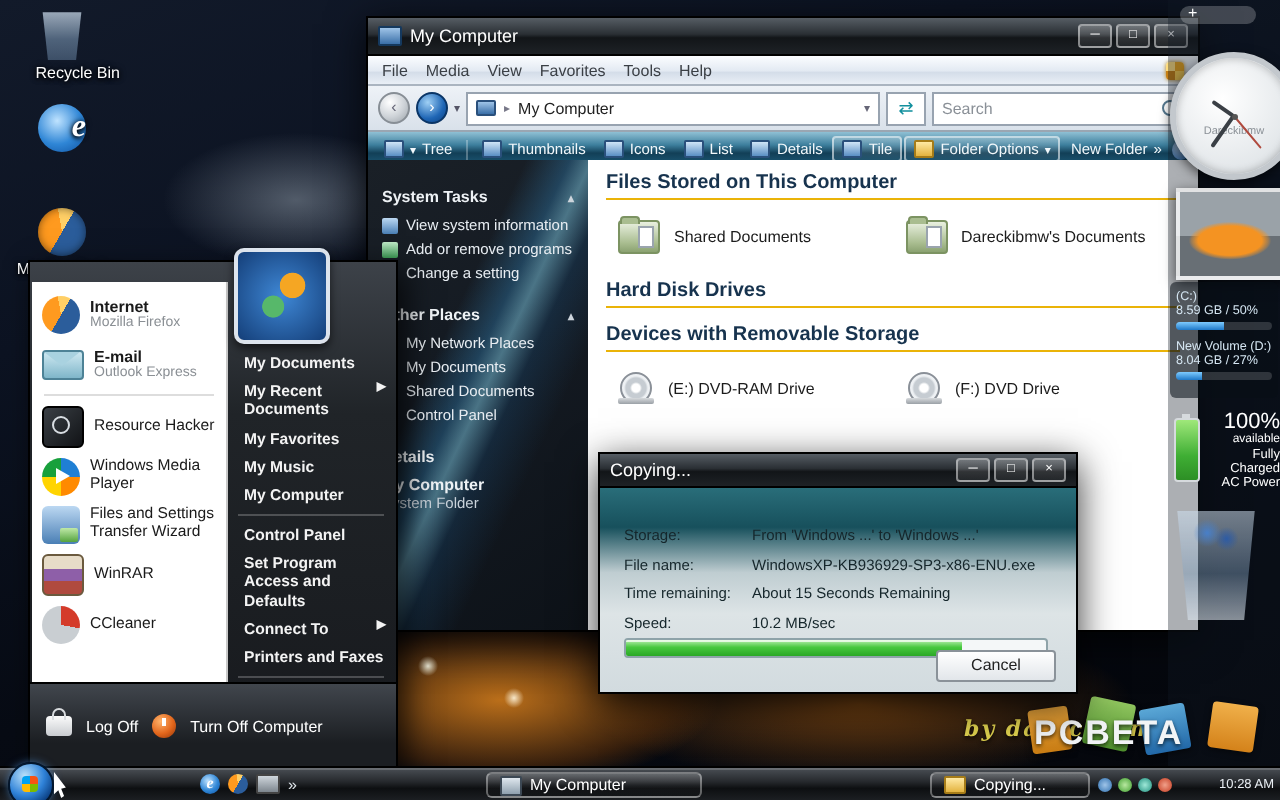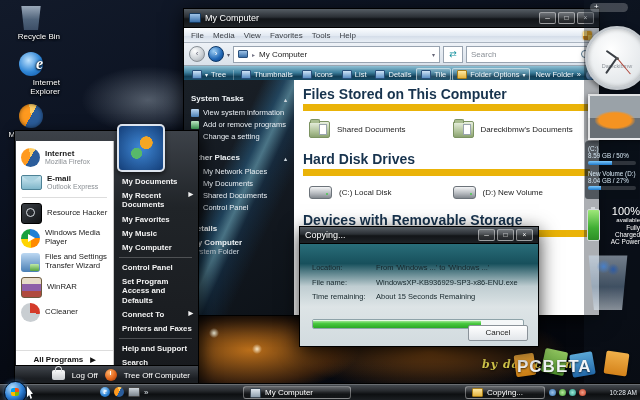--- a/index.html
+++ b/index.html
@@ -63,21 +63,21 @@
   .sb-i{width:8px;height:8px;border-radius:1px;flex:none;}
   .sbi-sys{background:linear-gradient(#bcd8f2,#4a7fb5);}
   .sbi-add{background:linear-gradient(#bfe9c7,#3e9e57);}
   .sbi-set{background:linear-gradient(#cfd9e8,#6b86ad);}
   .sbi-net{background:linear-gradient(#a7e0e8,#2f8fa6);}
   .sbi-doc{background:linear-gradient(#ffe9a3,#d9a93a);}
   .sbi-cpl{background:linear-gradient(#d7dde5,#8795aa);}
   .sb-dn{font-size:8px;font-weight:bold;margin-top:2px;}
   .sb-dt{font-size:7.5px;color:#c9d2da;}
   .content{flex:1;background:#fff;padding:6px 9px;overflow:hidden;}
-  .grp-t{font-size:14px;font-weight:bold;color:#17334e;border-bottom:7px solid #eab308;padding-bottom:2px;margin-bottom:8px;}
+  .grp-t{font-size:10px;font-weight:bold;color:#17334e;border-bottom:1px solid #eab308;padding-bottom:2px;margin-bottom:8px;}
   .grp-items{display:grid;grid-template-columns:1fr 1fr;margin-bottom:11px;}
   .fitem{display:flex;align-items:center;gap:7px;font-size:8px;color:#1c1c1c;padding:2px 0 2px 6px;}
   .ic-docs{width:19px;height:15px;position:relative;background:linear-gradient(#e9f0e0,#a9bd90 70%,#8ba271);border:1px solid #7c9362;border-radius:2px;}
   .ic-docs::before{content:'';position:absolute;top:-3px;left:0;width:8px;height:3px;background:#a9bd90;border:1px solid #7c9362;border-bottom:none;border-radius:2px 2px 0 0;}
   .ic-docs::after{content:'';position:absolute;top:2px;right:2px;width:6px;height:9px;background:#fff;border:1px solid #9aa4ae;}
   .ic-hdd{width:21px;height:11px;border-radius:3px;background:linear-gradient(#f4f5f6,#b9bdc2 55%,#83898f);border:1px solid #6c737a;position:relative;}
   .ic-hdd::after{content:'';position:absolute;right:3px;bottom:3px;width:2px;height:2px;border-radius:50%;background:#49c94f;}
   .ic-dvd{width:18px;height:16px;position:relative;}
   .ic-dvd::before{content:'';position:absolute;top:0;left:1px;width:14px;height:14px;border-radius:50%;border:1px solid #8a9098;background:radial-gradient(circle,#fff 0 2px,#c6ccd2 3px 5px,#eef1f4 6px);}
   .ic-dvd::after{content:'';position:absolute;bottom:0;left:0;width:18px;height:3px;background:linear-gradient(#d7dadd,#9aa0a6);border-radius:1px;}
@@ -116,21 +116,21 @@
   .li-sprint::after{content:'';position:absolute;inset:4px 3px 5px 3px;border-radius:50% 50% 0 0;border-top:2.5px solid #ffd21f;}
   .li-fstw{background:linear-gradient(#bcd8f2,#4a7fb5);position:relative;}
   .li-fstw::after{content:'';position:absolute;right:1px;bottom:1px;width:9px;height:7px;background:linear-gradient(#bfe9a7,#55a33e);border-radius:1px;}
   .li-rar{background:linear-gradient(#e7dcc8 0 33%,#8e5fa8 33% 66%,#b04a3e 66%);border:1px solid #6b5a3e;}
   .li-cc{border-radius:50%;background:conic-gradient(#d43b2a 0 100deg,#c9ced2 100deg 360deg);}
   .sm-lt{font-size:8px;font-weight:bold;color:#1a1a1a;line-height:1.15;}
   .sm-ls{font-size:7px;color:#8a8f94;}
   .sm-lt.reg{font-weight:normal;font-size:7.8px;}
   .sm-lsep{height:1px;background:#ddd;margin:2px 6px;}
   .allprog{position:absolute;bottom:2px;left:0;right:0;border-top:1px solid #ddd;padding-top:4px;display:flex;justify-content:center;align-items:center;gap:7px;font-size:8px;font-weight:bold;color:#111;}
-  .sm-bottom{position:absolute;left:0;right:0;bottom:0;height:18px;background:linear-gradient(#41464d,#1b1e22 70%);display:flex;align-items:center;justify-content:flex-end;gap:7px;padding:0 8px;color:#fff;font-size:8px;border-top:1px solid #000;}
+  .sm-bottom{position:absolute;left:0;right:0;bottom:0;height:18px;background:linear-gradient(#41464d,#1b1e22 70%);display:flex;align-items:center;gap:7px;padding:12px 8px;color:#fff;font-size:8px;border-top:1px solid #000;}
   .lockic{width:13px;height:10px;background:linear-gradient(#fbfbfb,#c9ccd0);border-radius:2px;position:relative;}
   .lockic::before{content:'';position:absolute;top:-4px;left:3px;width:5px;height:5px;border:1.5px solid #dadde0;border-bottom:none;border-radius:4px 4px 0 0;}
   .powic{width:12px;height:12px;border-radius:50%;background:radial-gradient(circle at 35% 30%,#ffb36b,#e2661c 55%,#8f3408);position:relative;}
   .powic::before{content:'';position:absolute;left:5px;top:2px;width:1.6px;height:4px;background:#fff;}
   
   .strip{left:584px;top:0;width:56px;height:400px;background:rgba(18,26,36,.35);}
   .sbplus{left:590px;top:3px;width:34px;height:9px;border-radius:5px;background:rgba(255,255,255,.22);color:#fff;font-size:8px;line-height:8px;text-align:left;padding-left:4px;}
   .clock{left:585px;top:26px;width:58px;height:58px;border-radius:50%;border:3px solid #c3c8cd;background:radial-gradient(circle at 40% 35%,#ffffff,#e3e7ea 70%,#cfd4d8);box-shadow:0 2px 6px rgba(0,0,0,.6),inset 0 0 4px rgba(0,0,0,.25);}
   .clock .brand{position:absolute;width:100%;text-align:center;top:58%;font-size:5.5px;color:#8a9096;}
   .hand{position:absolute;left:50%;bottom:50%;transform-origin:50% 100%;background:#3a3f45;border-radius:1px;}
@@ -183,21 +183,20 @@
 <body>
 
 <div id="desktop">
 
   <div class="dicon z1" style="left:2px;top:4px;">
     <div class="ic ic-bin"></div>
     <div>Recycle Bin</div>
   </div>
   <div class="dicon z1" style="left:2px;top:52px;">
     <div class="ic ic-ie">e</div>
-    <div>Internet Explorer</div>
   </div>
   <div class="dicon z1" style="left:2px;top:104px;">
     <div class="ic ic-ff"></div>
     <div>Mozilla Firefox</div>
   </div>
   <div class="abs z1 ic-cc" style="left:18px;top:158px;"></div>
 
   <div id="win" class="abs z2">
     <div class="titlebar">
       <div class="tb-ic"></div>
@@ -323,30 +322,20 @@
           <div class="fitem">
             <div class="ic-docs"></div>
             <span>Shared Documents</span>
           </div>
           <div class="fitem">
             <div class="ic-docs"></div>
             <span>Dareckibmw's Documents</span>
           </div>
         </div>
         <div class="grp-t">Hard Disk Drives</div>
-        <div class="grp-items">
-          <div class="fitem">
-            <div class="ic-hdd"></div>
-            <span>(C:) Local Disk</span>
-          </div>
-          <div class="fitem">
-            <div class="ic-hdd"></div>
-            <span>(D:) New Volume</span>
-          </div>
-        </div>
         <div class="grp-t">Devices with Removable Storage</div>
         <div class="grp-items">
           <div class="fitem">
             <div class="ic-dvd"></div>
             <span>(E:) DVD-RAM Drive</span>
           </div>
           <div class="fitem">
             <div class="ic-dvd"></div>
             <span>(F:) DVD Drive</span>
           </div>
@@ -360,30 +349,34 @@
     <div class="titlebar" style="height:16px;">
       <span>Copying...</span>
       <div class="winbtns">
         <div class="winbtn">─</div>
         <div class="winbtn">□</div>
         <div class="winbtn">×</div>
       </div>
     </div>
     <div class="dlgrows">
       <div class="dlgrow">
-          <span class="l">Location:</span>
+          <span class="l">Storage:</span>
           <span>From 'Windows ...' to 'Windows ...'</span>
         </div>
       <div class="dlgrow">
           <span class="l">File name:</span>
           <span>WindowsXP-KB936929-SP3-x86-ENU.exe</span>
         </div>
       <div class="dlgrow">
           <span class="l">Time remaining:</span>
           <span>About 15 Seconds Remaining</span>
+        </div>
+      <div class="dlgrow">
+          <span class="l">Speed:</span>
+          <span>10.2 MB/sec</span>
         </div>
     </div>
     <div class="prog">
       <div class="fill" style="width: 80%;"></div>
     </div>
     <div class="cancelb">Cancel</div>
   </div>
 
   <div id="startmenu" class="abs z4">
     <div class="sm-left">
@@ -451,21 +444,21 @@
         <div class="sm-rsep"></div>
         <div class="sm-ritem">Help and Support</div>
         <div class="sm-ritem">Search</div>
         <div class="sm-ritem">Run...</div>
       </div>
     </div>
     <div class="sm-bottom">
       <div class="lockic"></div>
       <span>Log Off</span>
       <div class="powic"></div>
-      <span>Tree Off Computer</span>
+      <span>Turn Off Computer</span>
     </div>
   </div>
 
   <div class="abs z2 strip"></div>
   <div class="abs z2 sbplus">+</div>
   <div class="abs z2 clock">
     <div class="brand">Dareckibmw</div>
     <div class="hand hh"></div>
     <div class="hand mh"></div>
     <div class="hand sh"></div>

